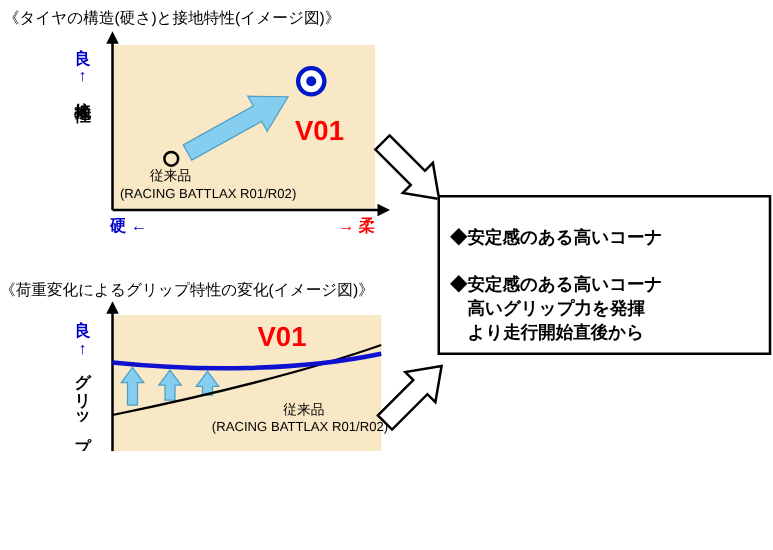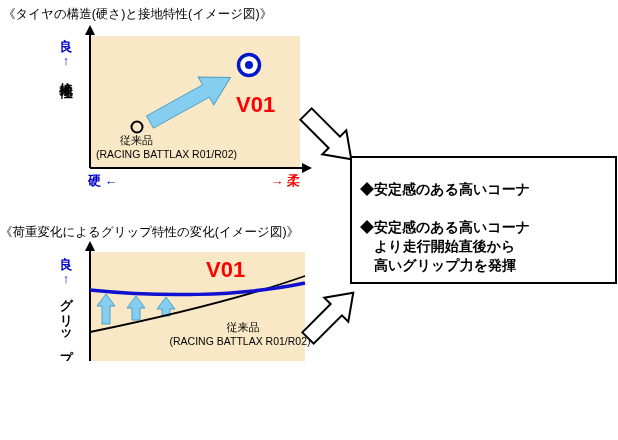--- a/index.html
+++ b/index.html
@@ -89,17 +89,17 @@
     <polygon points="0,-8 40,-8 40,-17 64,0 40,17 40,8 0,8" transform="translate(8,14) rotate(45)" fill="#fff" stroke="#000" stroke-width="2"></polygon>
   </svg>
   <svg style="left:300px;top:286px" width="62" height="66">
     <polygon points="0,-8 40,-8 40,-17 64,0 40,17 40,8 0,8" transform="translate(8,52) rotate(-45)" fill="#fff" stroke="#000" stroke-width="2"></polygon>
   </svg>
 
   <div class="box">
     <div class="box-line">◆安定感のある高いコーナ</div>
     <div class="box-line"></div>
     <div class="box-line">◆安定感のある高いコーナ</div>
+    <div class="box-line">　高いグリップ力を発揮</div>
     <div class="box-line">　より走行開始直後から</div>
-    <div class="box-line">　高いグリップ力を発揮</div>
   </div>
 
 </div>
 
 </body></html>

